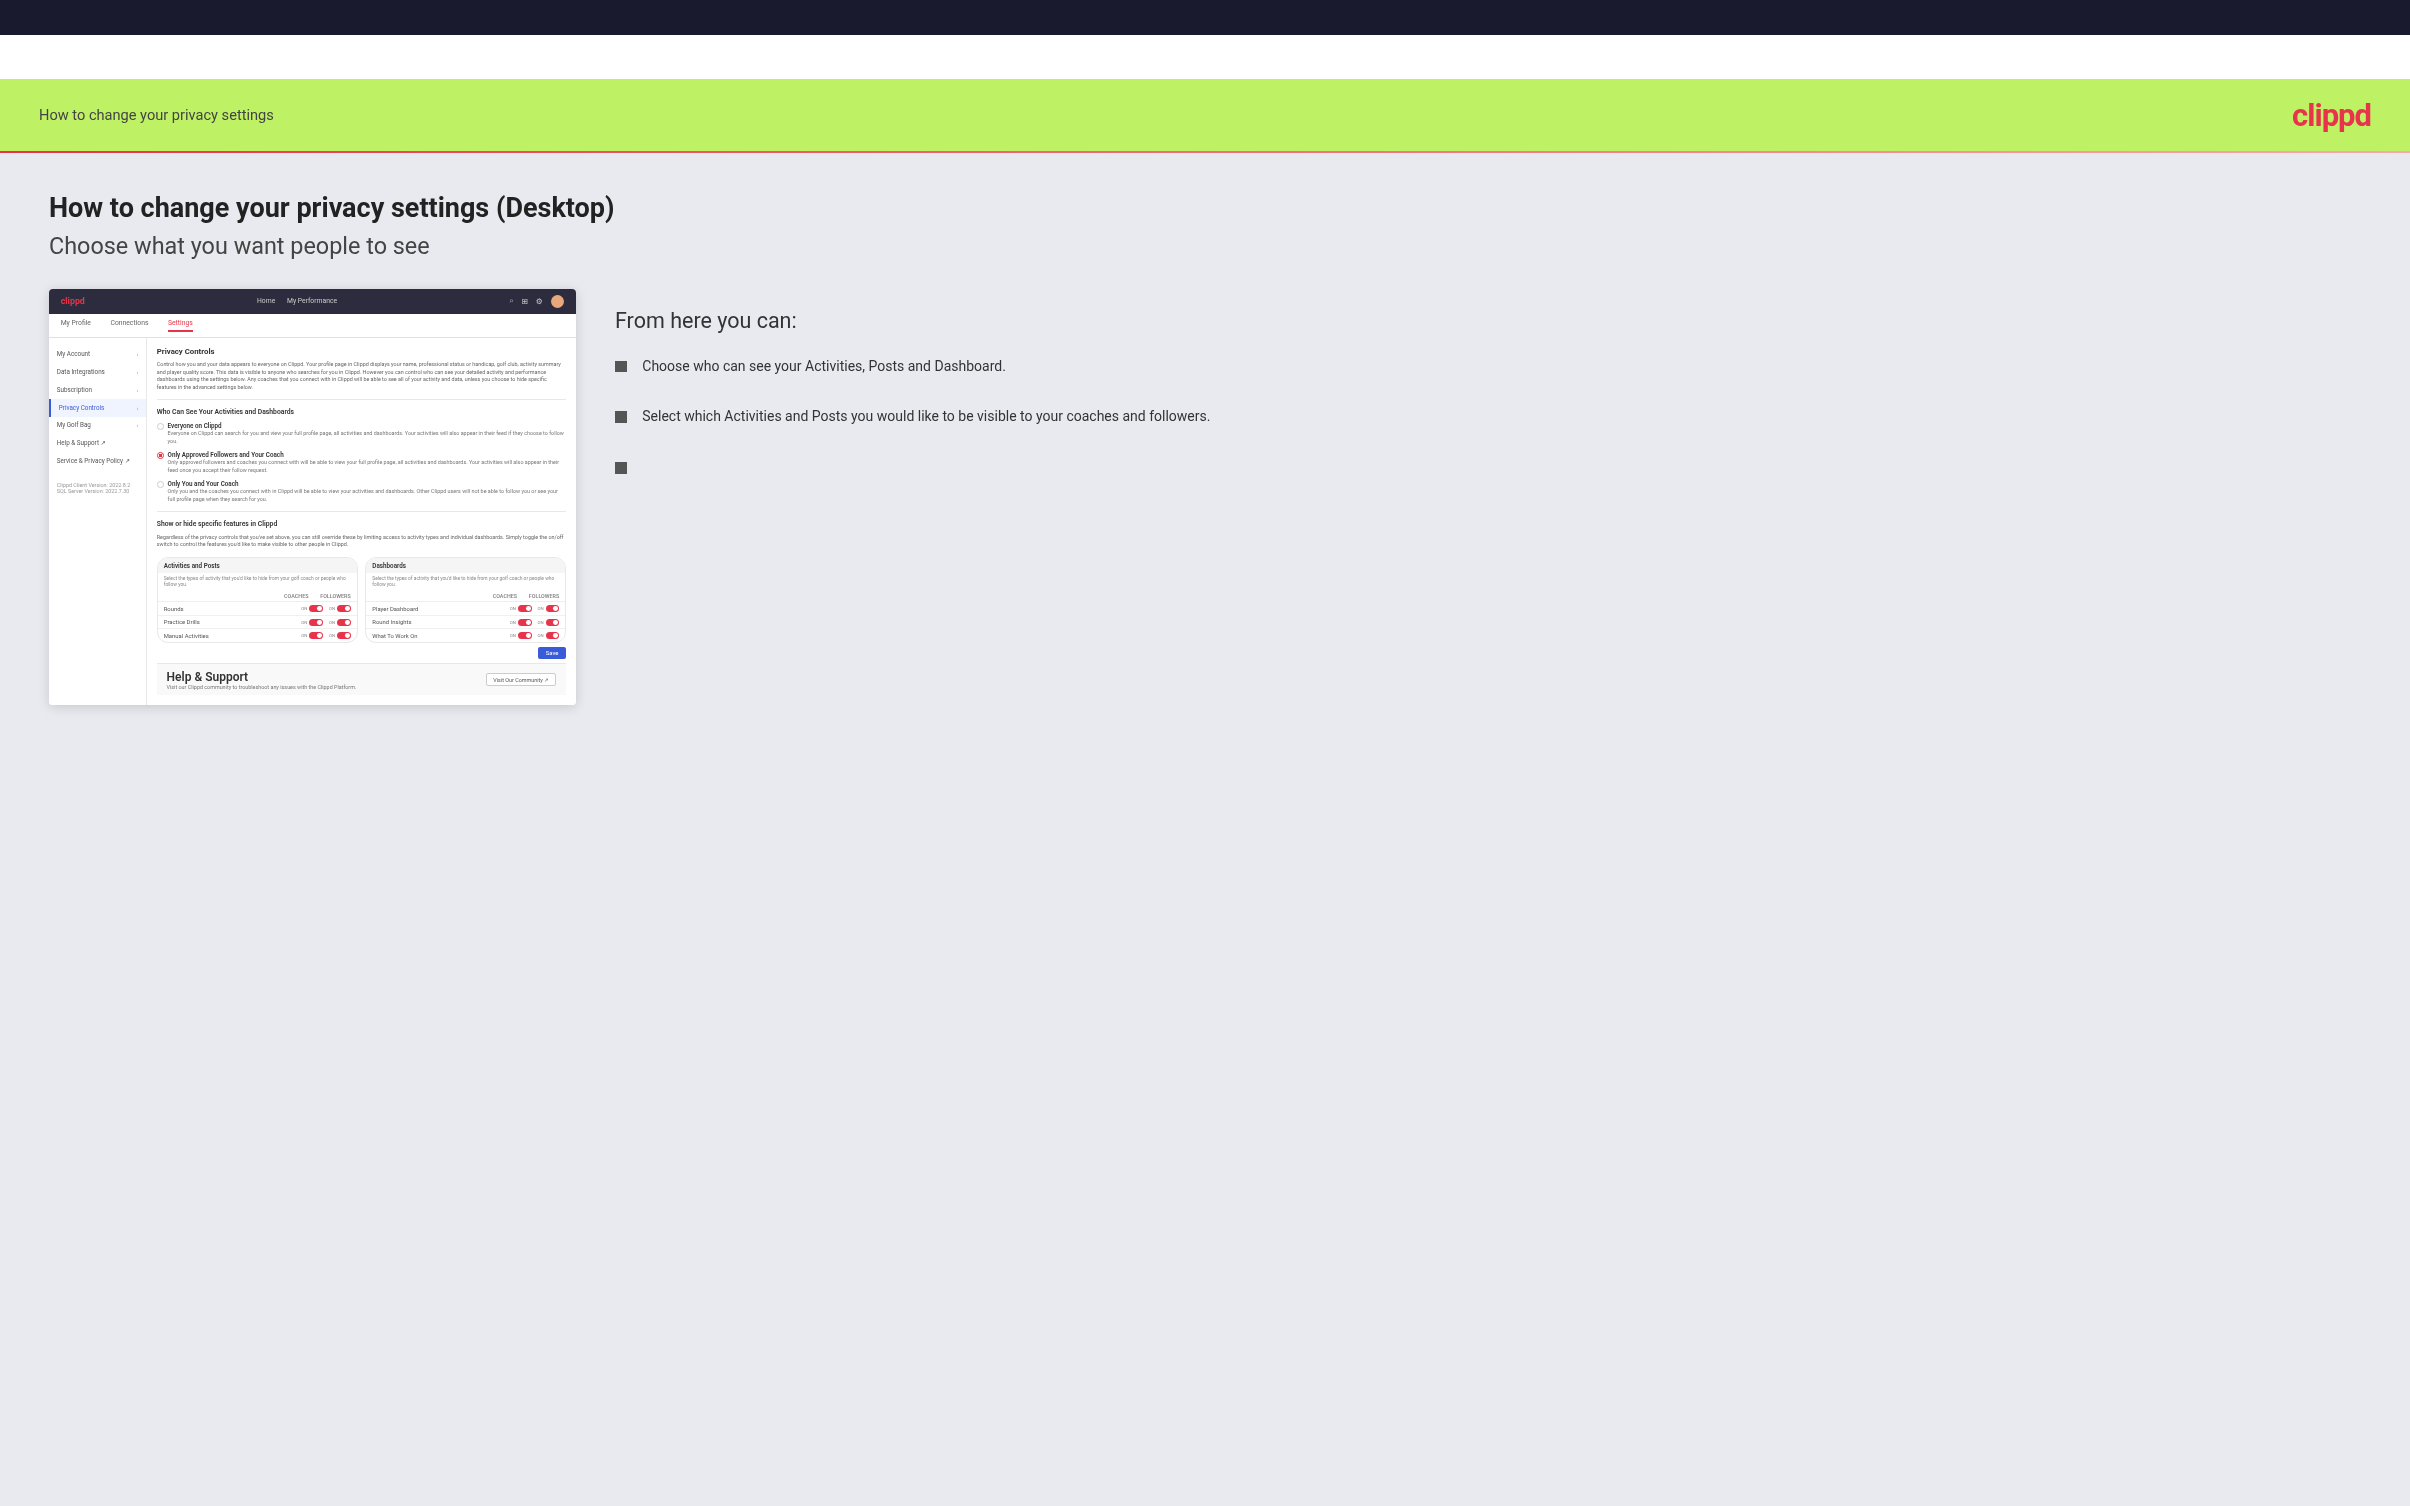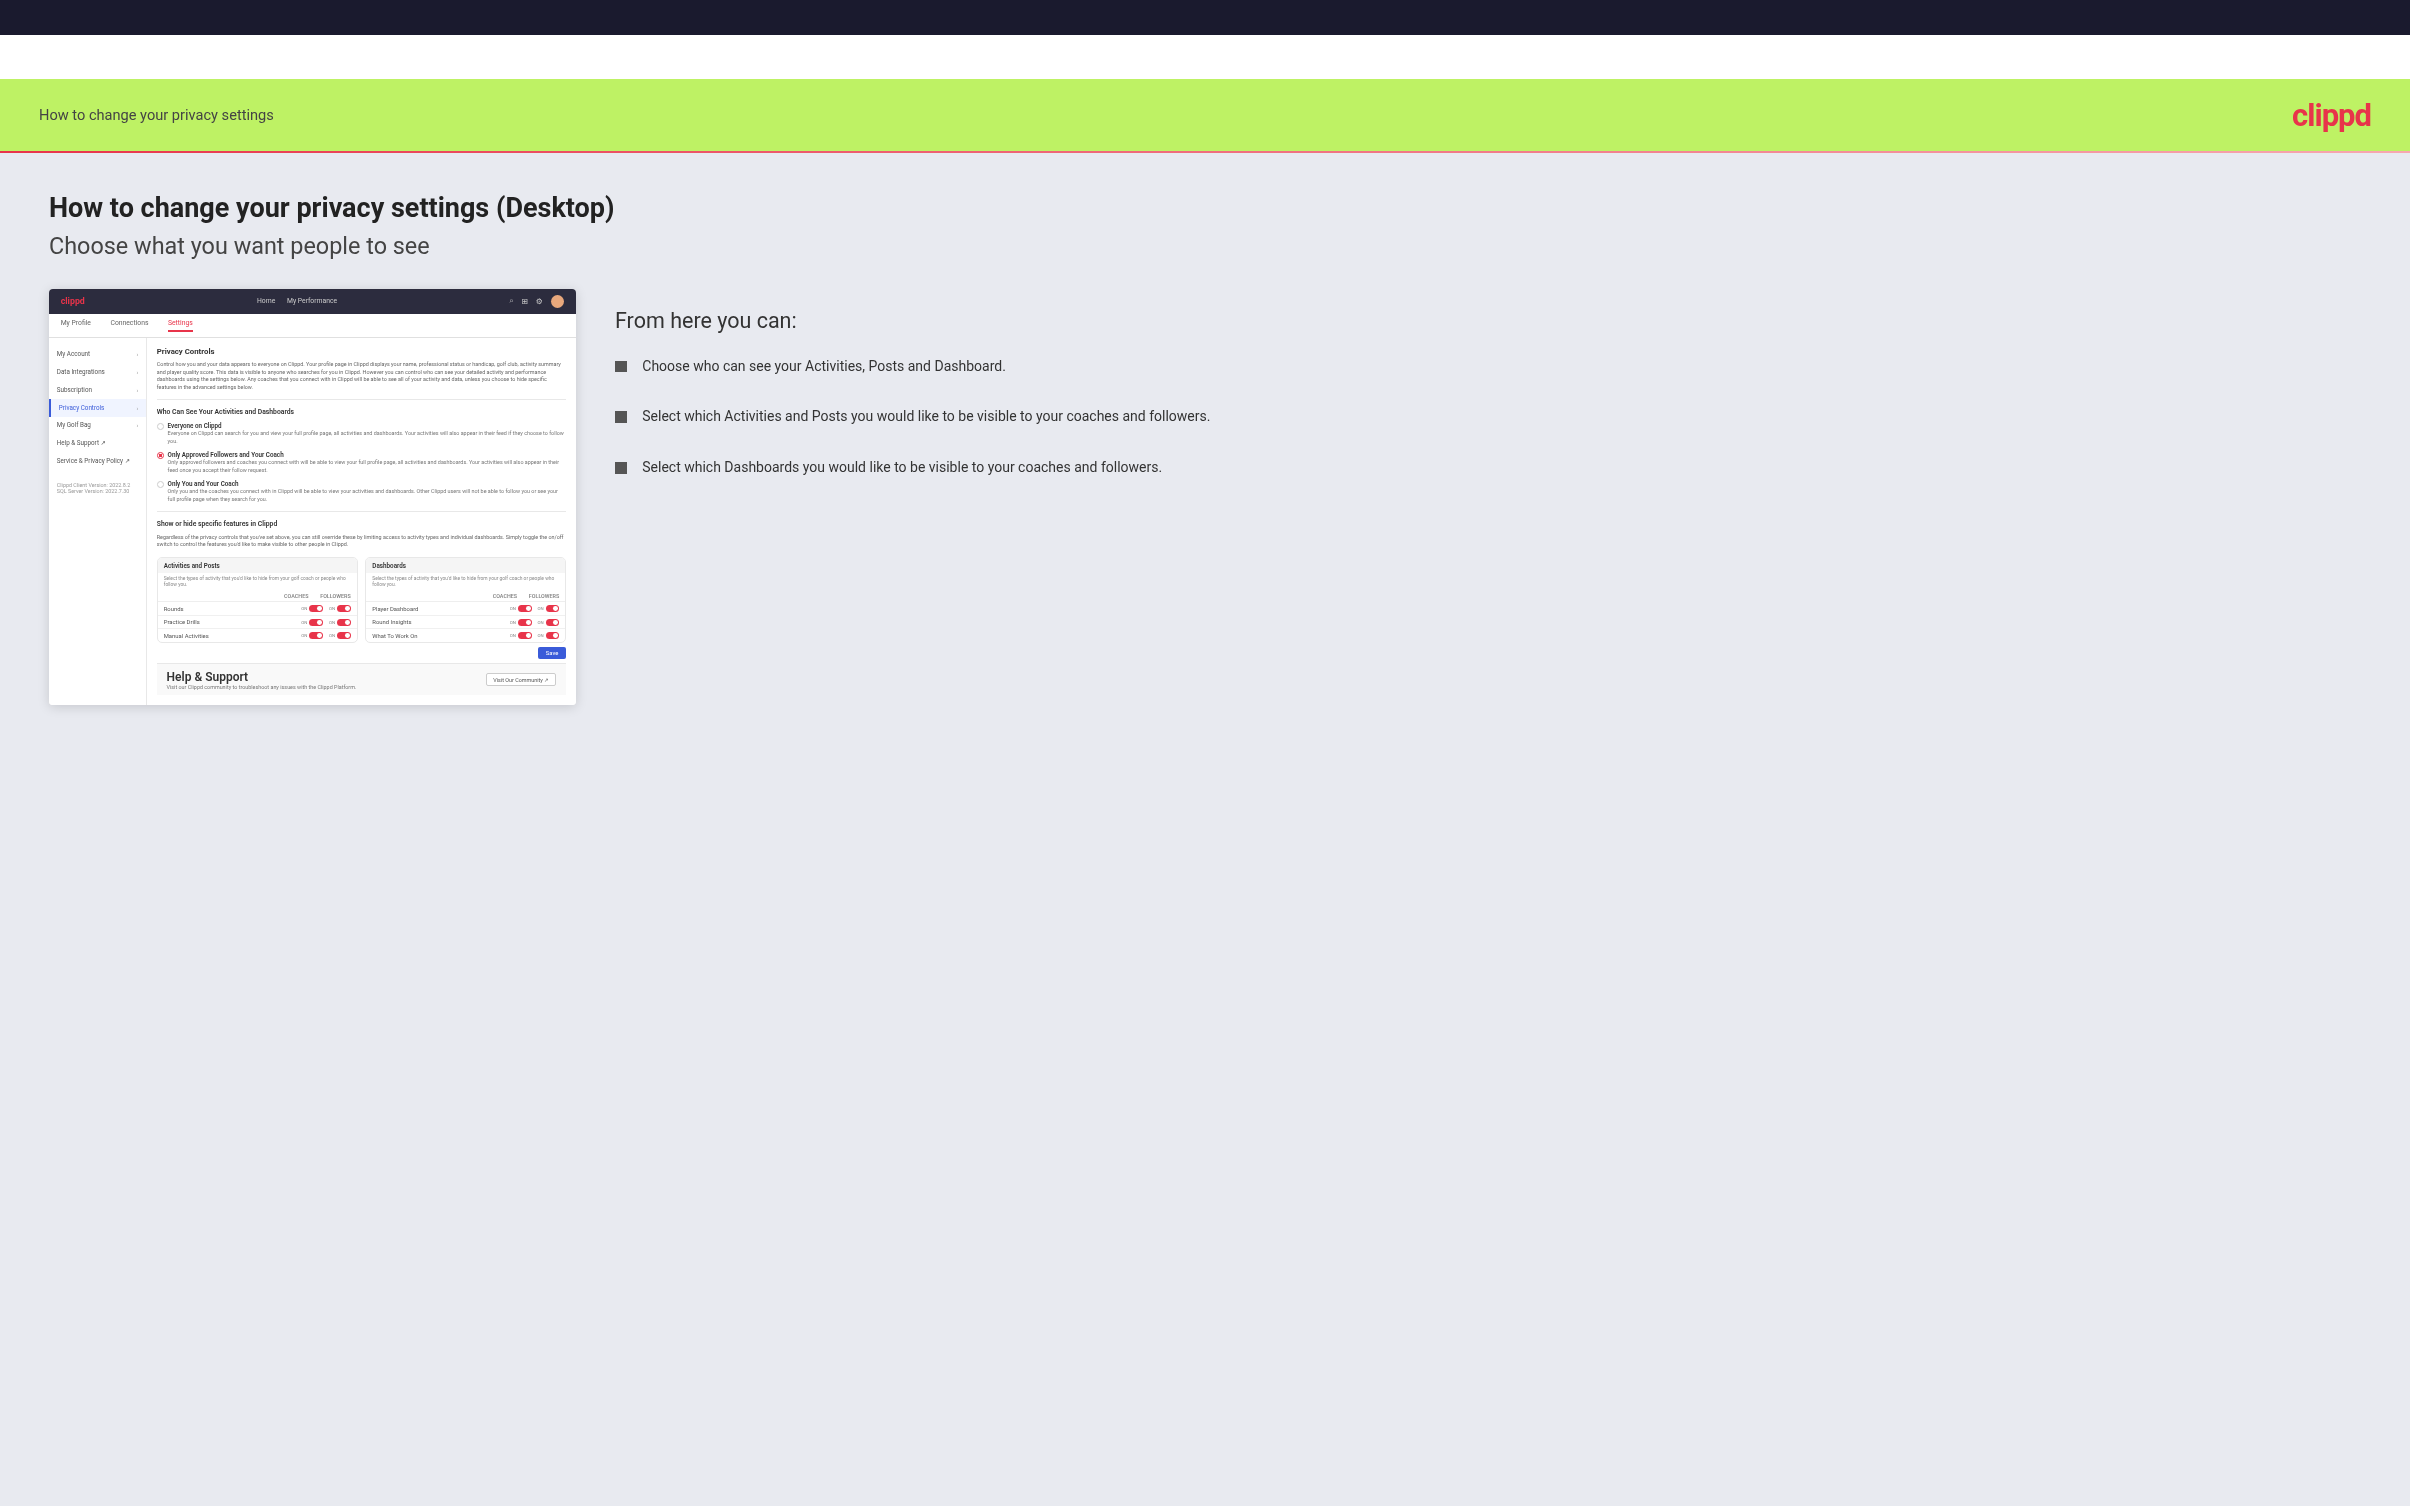--- a/index.html
+++ b/index.html
@@ -247,21 +247,21 @@
 
     
     .mockup-toggles-row {
       display: flex;
       gap: 7.8px;
       margin-top: 7.8px;
     }
     .mockup-toggle-table {
       flex: 1;
       border: 1px solid #e8e8e8;
-      border-radius: 5px;
+      border-radius: 11px;
       overflow: hidden;
     }
     .mockup-toggle-table-header {
       background: #f5f5f5;
       padding: 3.9px 5.9px;
       font-size: 6.3px;
       font-weight: 600;
       color: #333;
     }
     .mockup-toggle-table-desc {
@@ -642,21 +642,20 @@
         <li class="bullet-item">
           <div class="bullet-square"></div>
           <span class="bullet-text">Choose who can see your Activities, Posts and Dashboard.</span>
         </li>
         <li class="bullet-item">
           <div class="bullet-square"></div>
           <span class="bullet-text">Select which Activities and Posts you would like to be visible to your coaches and followers.</span>
         </li>
         <li class="bullet-item">
           <div class="bullet-square"></div>
-          <span class="bullet-text">Select which Dashboards you would like to be visible to your coaches and followers.</span>
         </li>
       </ul>
     </div>
 
   </div>
 </div>
 
 <div class="footer">
   
 </div>

